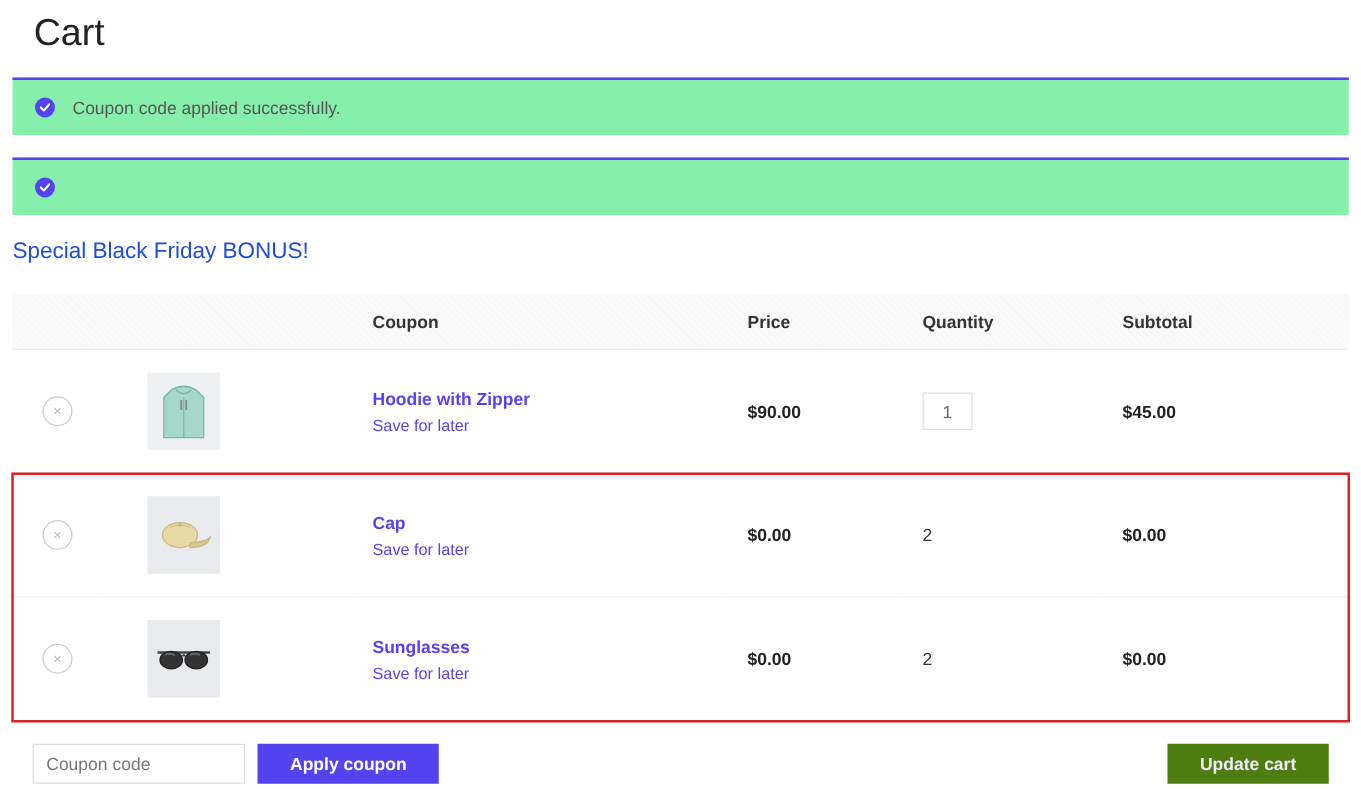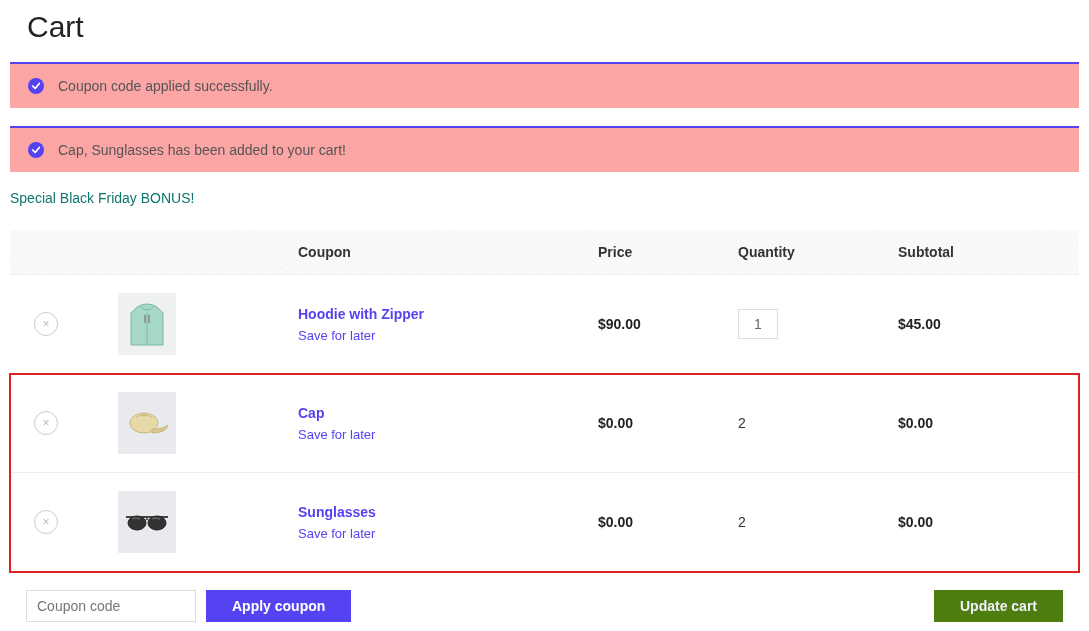--- a/index.html
+++ b/index.html
@@ -1,22 +1,22 @@
 <!DOCTYPE html>
 <html><head>
   <meta charset="utf-8">
   <style>
     * { box-sizing: border-box; margin: 0; padding: 0; }
     body { font-family: Arial, Helvetica, sans-serif; font-size: 14px; color: #333; padding: 10px; background: #fff; }
     .page-title { font-size: 30px; font-weight: normal; color: #222; margin-bottom: 18px; margin-left: 17px; }
-    .notice { border-top: 2px solid #5543f1; background: #fca5a5; padding: 14px 18px; margin-bottom: 18px; display: flex; align-items: center; }
+    .notice { border-top: 2px solid #5543f1; background: #86efac; padding: 14px 18px; margin-bottom: 18px; display: flex; align-items: center; }
     .notice-icon { width: 16px; height: 16px; border-radius: 50%; background: #5543f1; display: inline-flex; align-items: center; justify-content: center; margin-right: 14px; flex-shrink: 0; }
     .notice-icon svg { width: 10px; height: 10px; display: block; }
     .notice-text { color: #555; }
-    .bonus-text { font-size: 14px; color: #0f766e; margin: 18px 0 24px; }
+    .bonus-text { font-size: 18px; color: #1d4ed8; margin: 18px 0 24px; }
     .cart-table { width: 100%; border-collapse: collapse; }
     .cart-table thead th { background: #fafafa; background-image: repeating-linear-gradient(45deg, rgba(0,0,0,0.01) 0 2px, transparent 2px 4px); text-align: left; font-weight: bold; color: #333; padding: 14px 16px; border-bottom: 1px solid #eee; }
     .cart-table tbody td { padding: 18px 16px; border-bottom: 1px solid #eee; vertical-align: middle; }
     .col-remove { width: 72px; text-align: center; }
     .col-thumb { width: 200px; }
     .col-product { width: 300px; }
     .col-price { width: 140px; }
     .col-qty { width: 160px; }
     .col-subtotal { }
     .remove-btn { width: 24px; height: 24px; border: 1.5px solid #ccc; border-radius: 50%; background: transparent; display: inline-flex; align-items: center; justify-content: center; cursor: pointer; color: #bbb; font-size: 12px; line-height: 1; }
@@ -50,21 +50,20 @@
   </span>
   <span class="notice-text">Coupon code applied successfully.</span>
 </div>
 
 <div class="notice">
   <span class="notice-icon">
     <svg viewBox="0 0 12 12">
         <path d="M2 6 L5 9 L10 3" stroke="#fff" stroke-width="2" fill="none" stroke-linecap="round" stroke-linejoin="round"></path>
       </svg>
   </span>
-  <span class="notice-text">Cap, Sunglasses has been added to your cart!</span>
 </div>
 
 <div class="bonus-text">Special Black Friday BONUS!</div>
 
 <div class="table-wrap">
   <table class="cart-table">
     <thead>
       <tr>
         <th class="col-remove"></th>
         <th class="col-thumb"></th>

